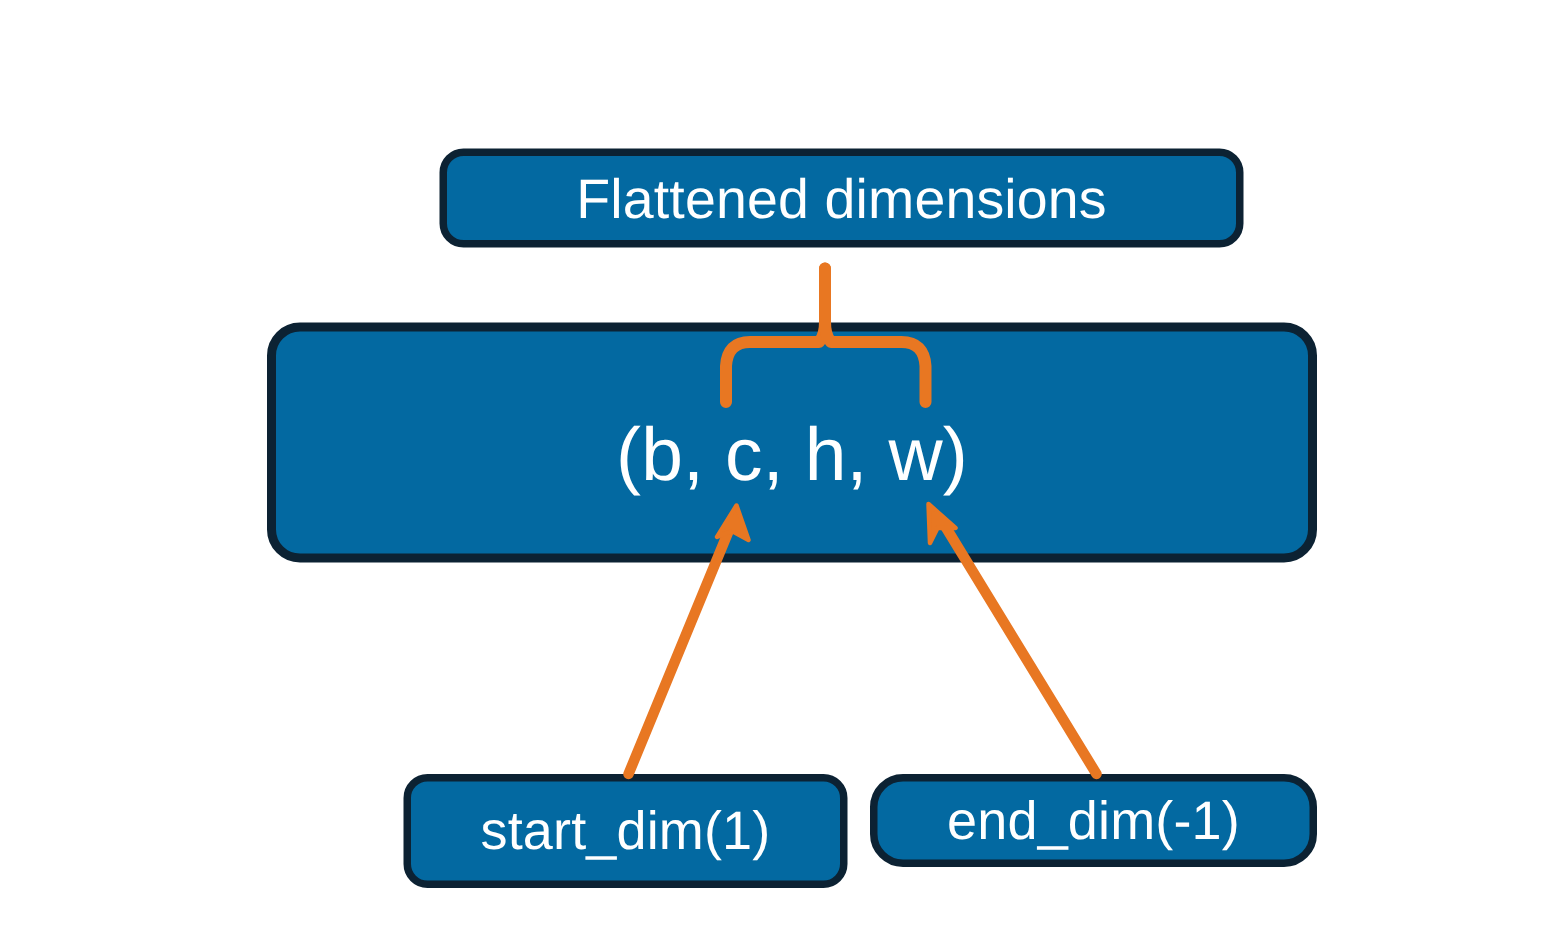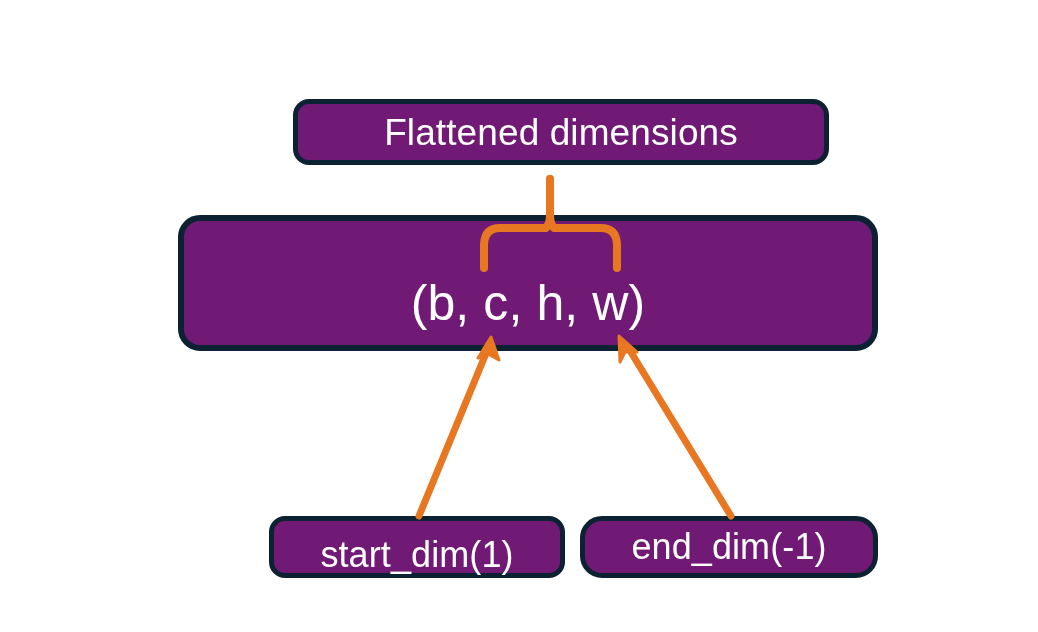--- a/index.html
+++ b/index.html
@@ -14,21 +14,21 @@
   #canvas {
     position: relative;
     width: 1038px;
     height: 632px;
     background: #ffffff;
     overflow: hidden;
   }
   .node {
     position: absolute;
     box-sizing: border-box;
-    background: #701a75;
+    background: #0369a1;
     border: 5px solid #0c2233;
     border-radius: 18px;
     display: flex;
     align-items: center;
     justify-content: center;
     color: #ffffff;
     letter-spacing: 0.1px;
     user-select: none;
   }
   .node .label {
@@ -47,39 +47,38 @@
   #node-flattened .label {
     font-size: 37px;
     font-weight: 400;
   }
 
   
   #node-shape {
     left: 178px;
     top: 215px;
     width: 700px;
-    height: 136px;
+    height: 160px;
     border-radius: 22px;
     border-width: 6px;
     align-items: flex-start;
   }
   #node-shape .label {
     font-size: 50px;
     font-weight: 400;
     margin-top: 57px;
   }
 
   
   #node-start-dim {
     left: 269px;
     top: 516px;
     width: 296px;
-    height: 62px;
+    height: 76px;
     border-radius: 16px;
-    align-items: flex-end;
   }
   #node-end-dim {
     left: 580px;
     top: 516px;
     width: 298px;
     height: 62px;
     border-radius: 22px;
   }
   #node-start-dim .label,
   #node-end-dim .label {

